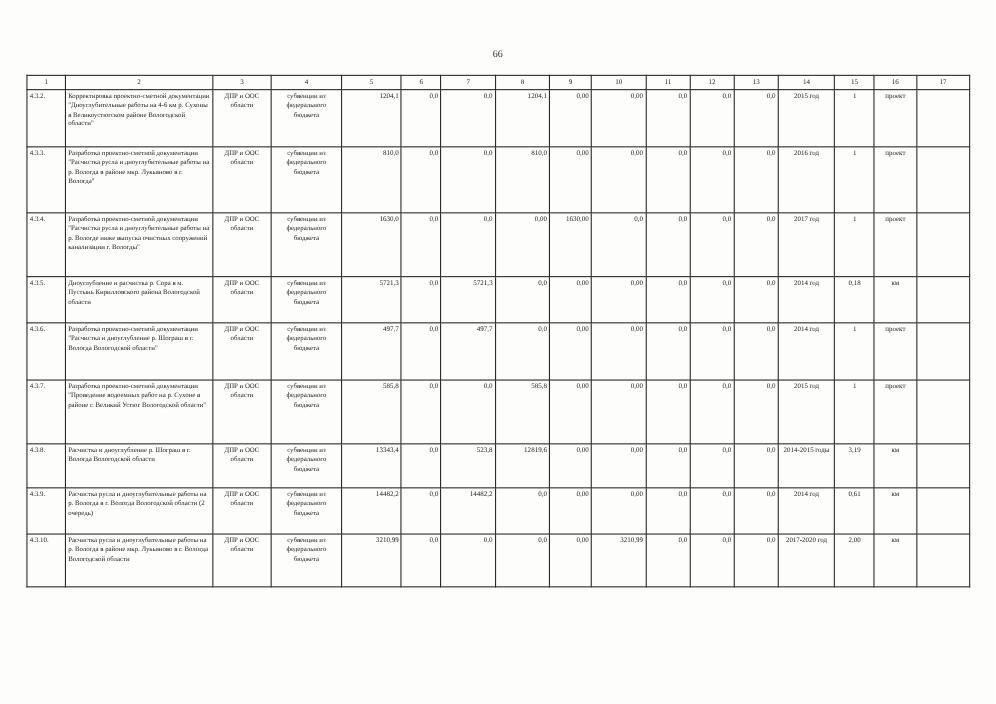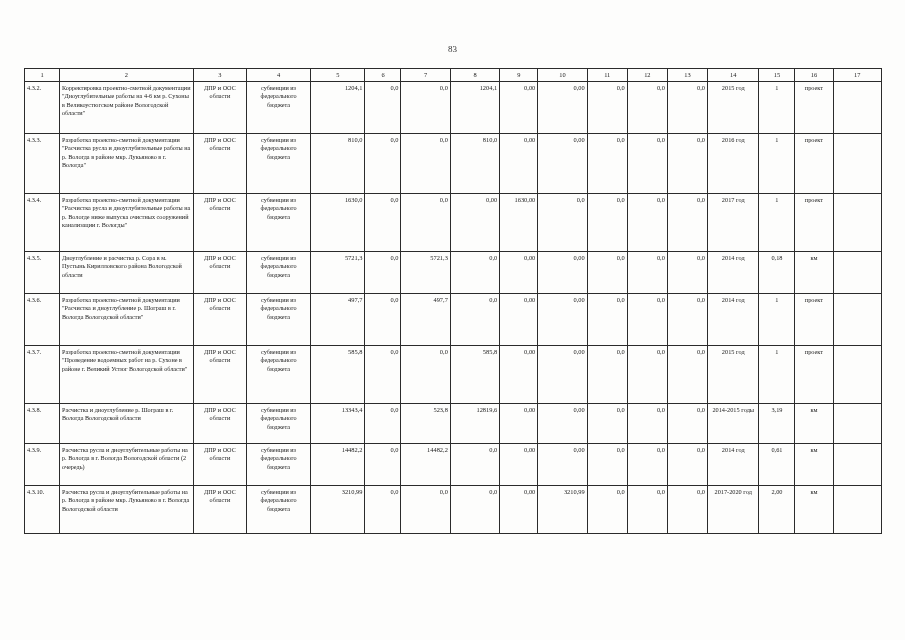--- a/index.html
+++ b/index.html
@@ -86,21 +86,21 @@
   }
   td.c-empty {
     font-size: 6.3px;
   }
 </style>
 </head>
 <body>
 
 <div class="page">
 
-  <div class="page-number">83</div>
+  <div class="page-number">66</div>
 
   <div class="table-wrap">
     <table class="doc">
       <colgroup>
         <col style="width:34px">
         <col style="width:130px">
         <col style="width:52px">
         <col style="width:62px">
         <col style="width:53px">
         <col style="width:35px">

